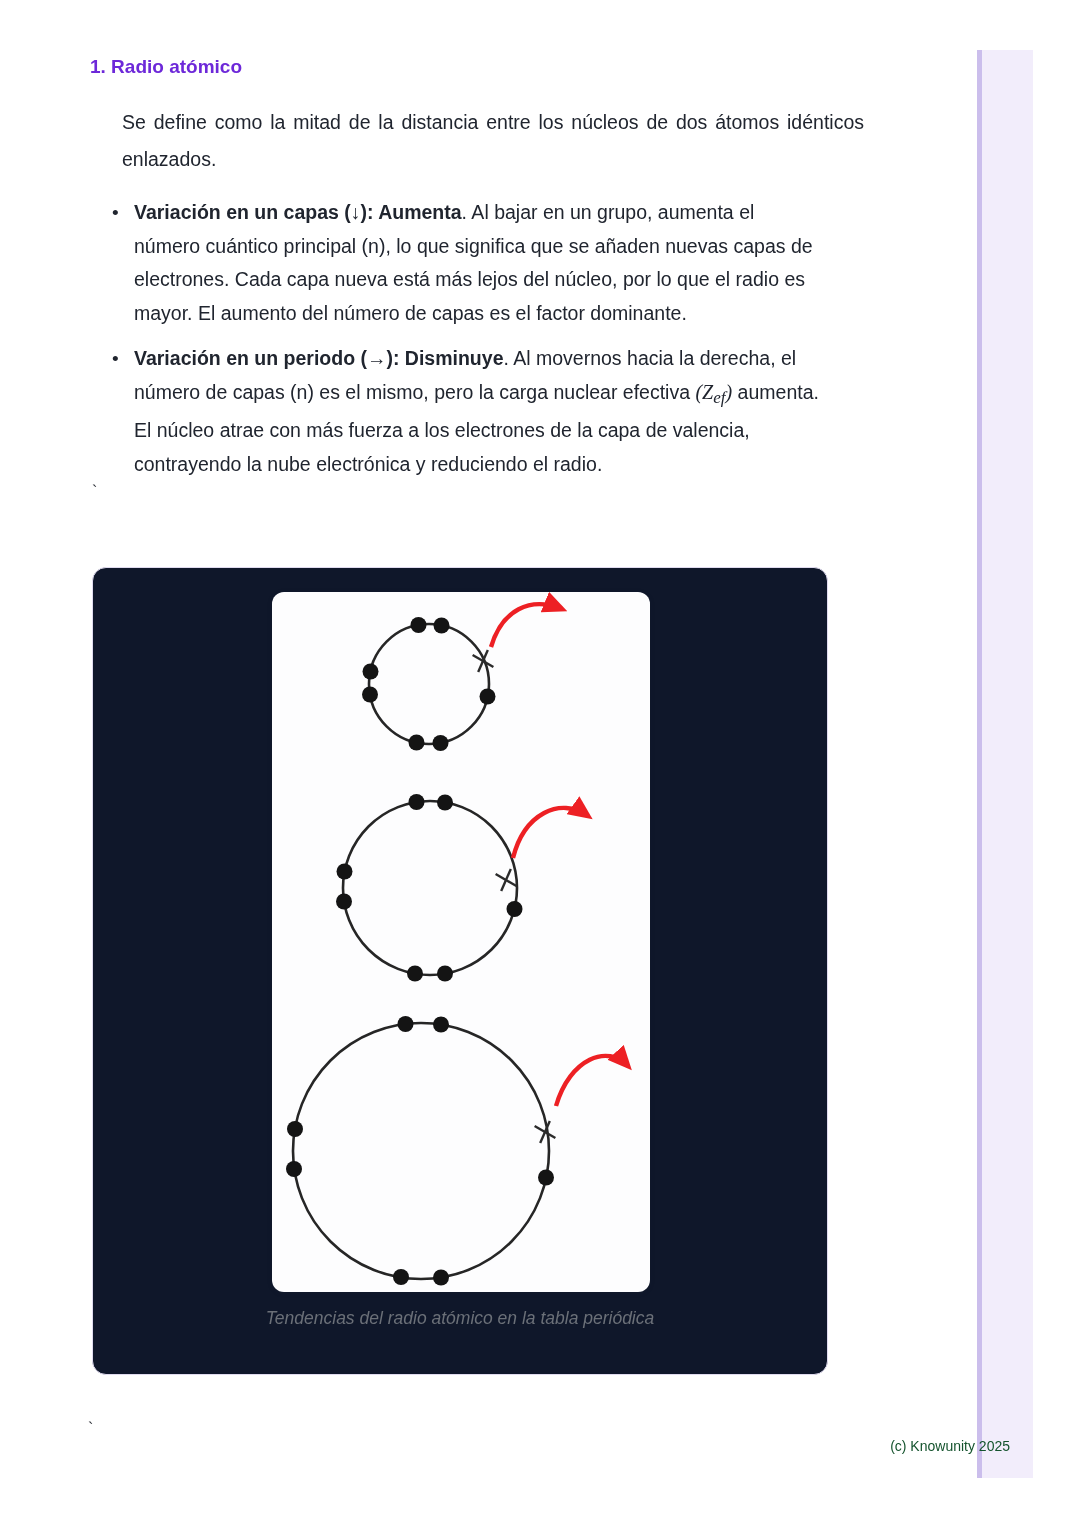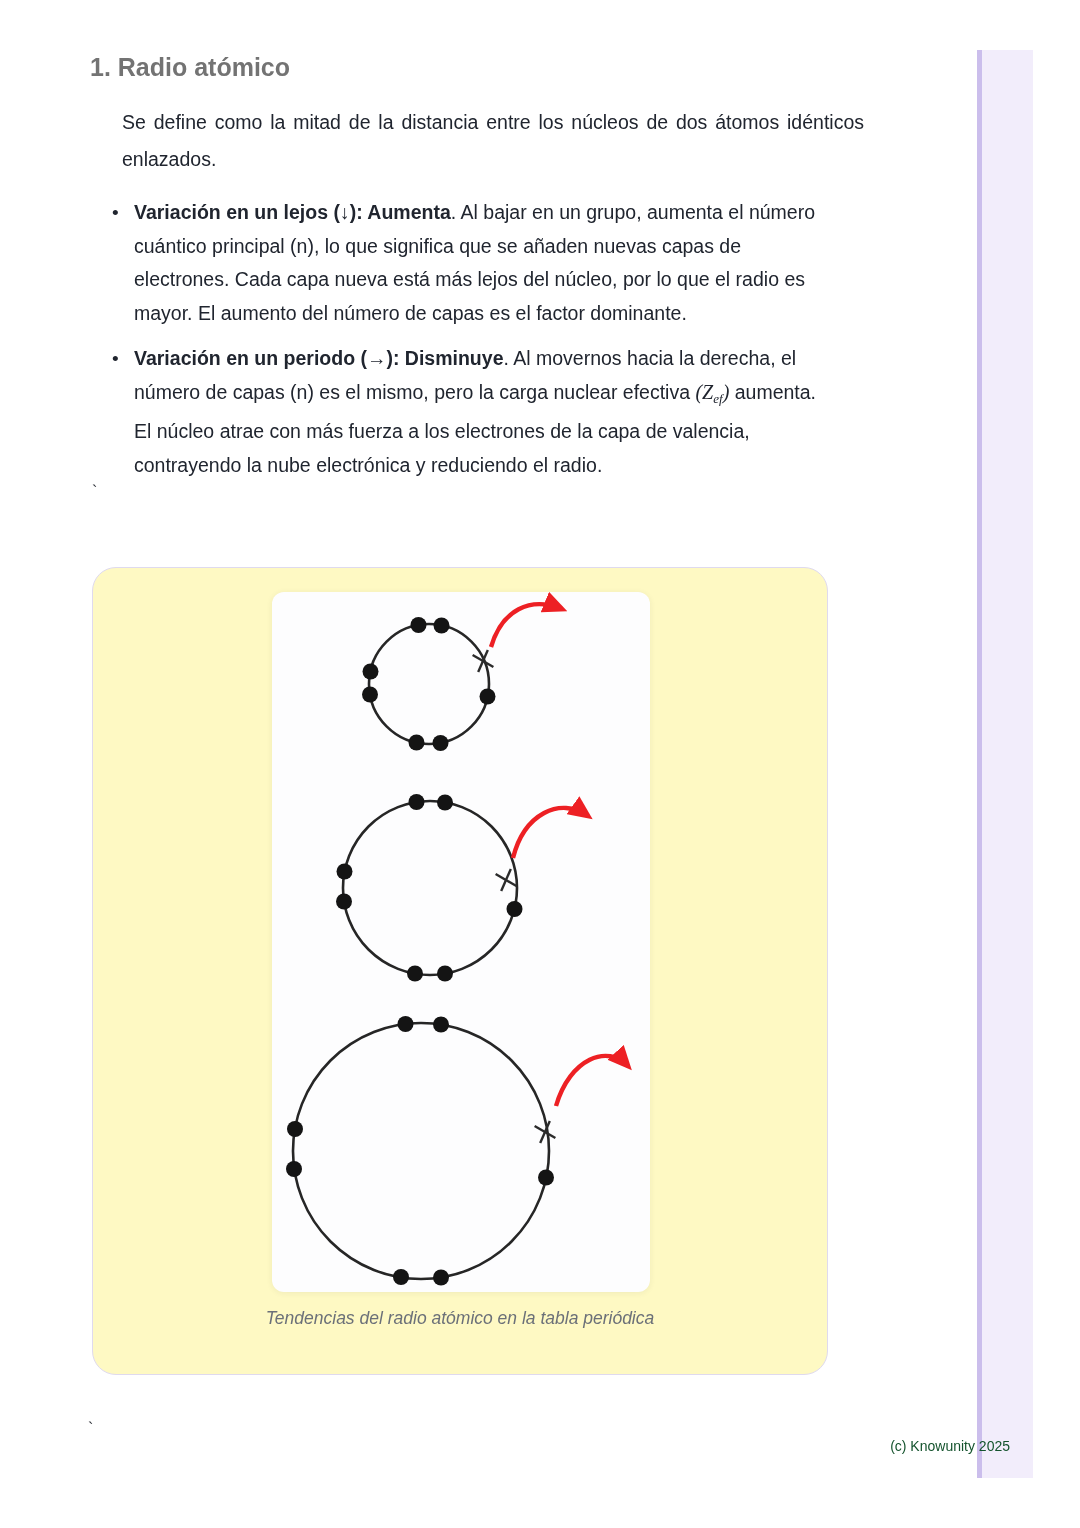--- a/index.html
+++ b/index.html
@@ -23,24 +23,24 @@
     width: 56px;
     height: 1428px;
     background: #F2EDFB;
     border-left: 5px solid #CBBEEC;
     z-index: 1;
   }
   .title {
     position: absolute;
     left: 90px;
     top: 52px;
-    font-size: 25px;
+    font-size: 19px;
     line-height: 30px;
     font-weight: 700;
-    color: #737373;
+    color: #6d28d9;
     z-index: 2;
   }
   .intro {
     position: absolute;
     left: 90px;
     top: 104px;
     width: 742px;
     font-size: 19.5px;
     line-height: 36.5px;
     text-align: justify;
@@ -72,42 +72,42 @@
     font-size: 19px;
     color: #20252F;
   }
   .bold-lead { font-weight: 700; }
   .math {
     font-family: "Liberation Serif", "DejaVu Serif", serif;
     font-style: italic;
     font-size: 20px;
   }
   .math sub {
-    font-size: 13px;
+    font-size: 17px;
     vertical-align: -4px;
   }
   .stray {
     position: absolute;
     font-size: 16px;
     color: #33363d;
     z-index: 2;
   }
   .stray.top { left: 92px; top: 483px; }
   .stray.bottom { left: 88px; top: 1420px; }
 
   
   .figure-card {
     position: absolute;
     left: 92px;
     top: 567px;
     width: 736px;
     height: 808px;
-    background: #fef9c3;
+    background: #0f172a;
     border: 1.5px solid #DFDAEE;
-    border-radius: 24px;
+    border-radius: 14px;
     z-index: 2;
   }
   .figure-panel {
     position: absolute;
     left: 179px;
     top: 24px;
     width: 378px;
     height: 700px;
     background: #FDFDFE;
     border-radius: 12px;
@@ -140,21 +140,21 @@
 
   <div class="accent-bar"></div>
 
   <h1 class="title">1. Radio atómico</h1>
 
   <p class="intro">Se define como la mitad de la distancia entre los núcleos de dos átomos idénticos enlazados.</p>
 
   <ul class="points">
     <li>
       <span class="bullet-dot">•</span>
-      <span class="bold-lead">Variación en un lejos (↓): Aumenta</span><span>. Al bajar en un grupo, aumenta el número cuántico principal (n), lo que significa que se añaden nuevas capas de electrones. Cada capa nueva está más lejos del núcleo, por lo que el radio es mayor. El aumento del número de capas es el factor dominante.</span>
+      <span class="bold-lead">Variación en un capas (↓): Aumenta</span><span>. Al bajar en un grupo, aumenta el número cuántico principal (n), lo que significa que se añaden nuevas capas de electrones. Cada capa nueva está más lejos del núcleo, por lo que el radio es mayor. El aumento del número de capas es el factor dominante.</span>
     </li>
     <li>
       <span class="bullet-dot">•</span>
       <span class="bold-lead">Variación en un periodo (→): Disminuye</span><span>. Al movernos hacia la derecha, el número de capas (n) es el mismo, pero la carga nuclear efectiva </span><span class="math"><span>(Z</span><sub>ef</sub><span>)</span></span><span> aumenta. El núcleo atrae con más fuerza a los electrones de la capa de valencia, contrayendo la nube electrónica y reduciendo el radio.</span>
     </li>
   </ul>
 
   <span class="stray top">`</span>
 
   <div class="figure-card">

